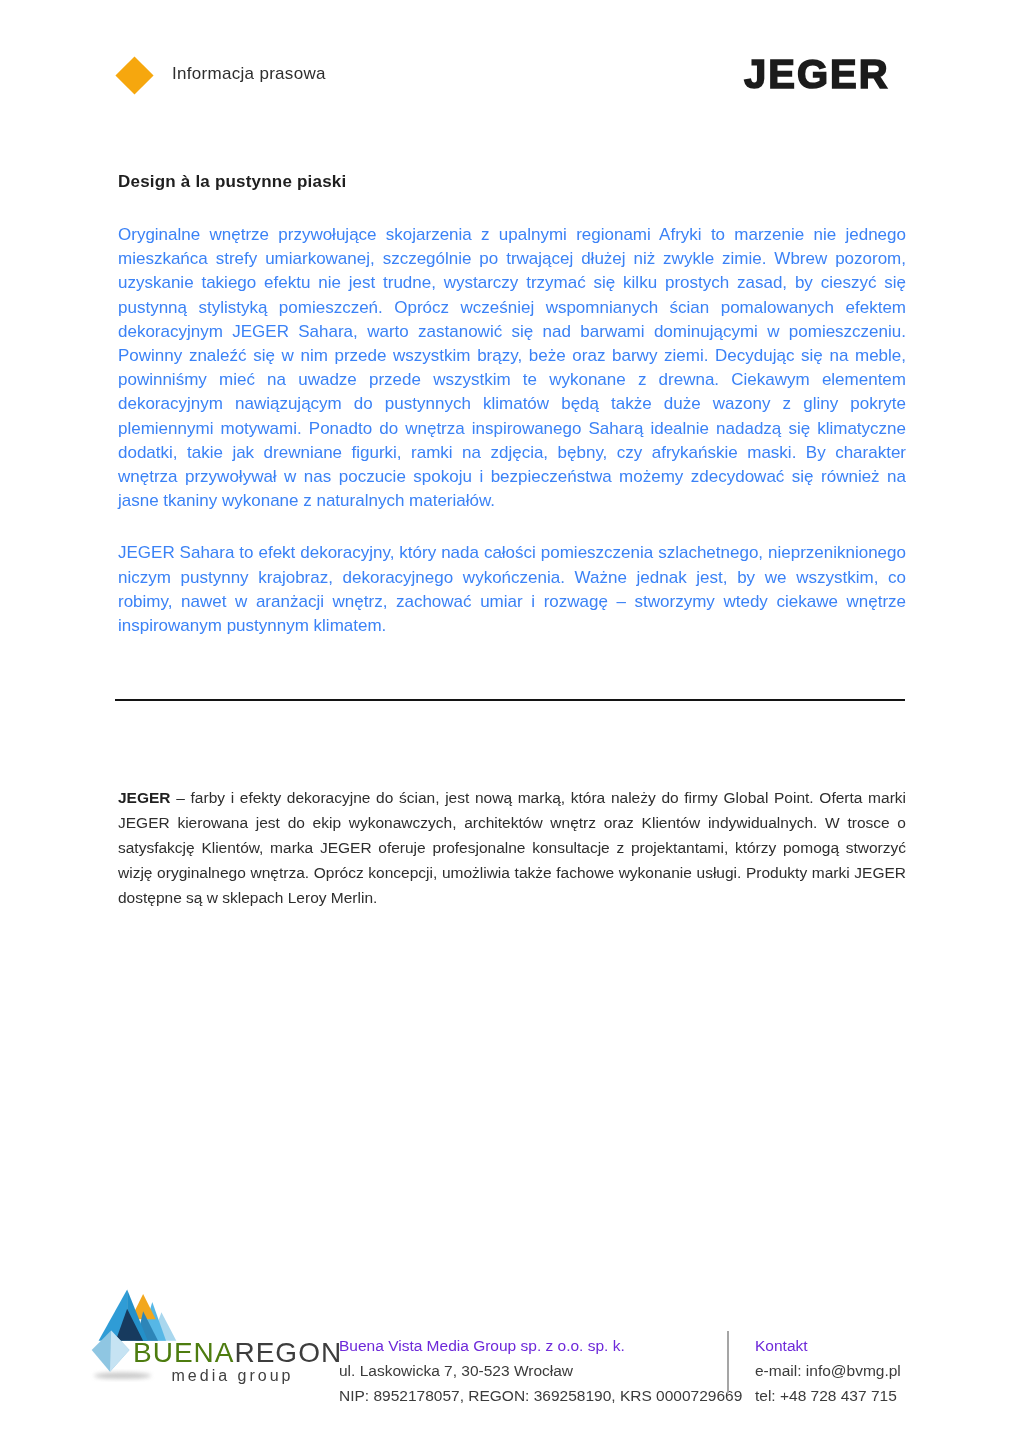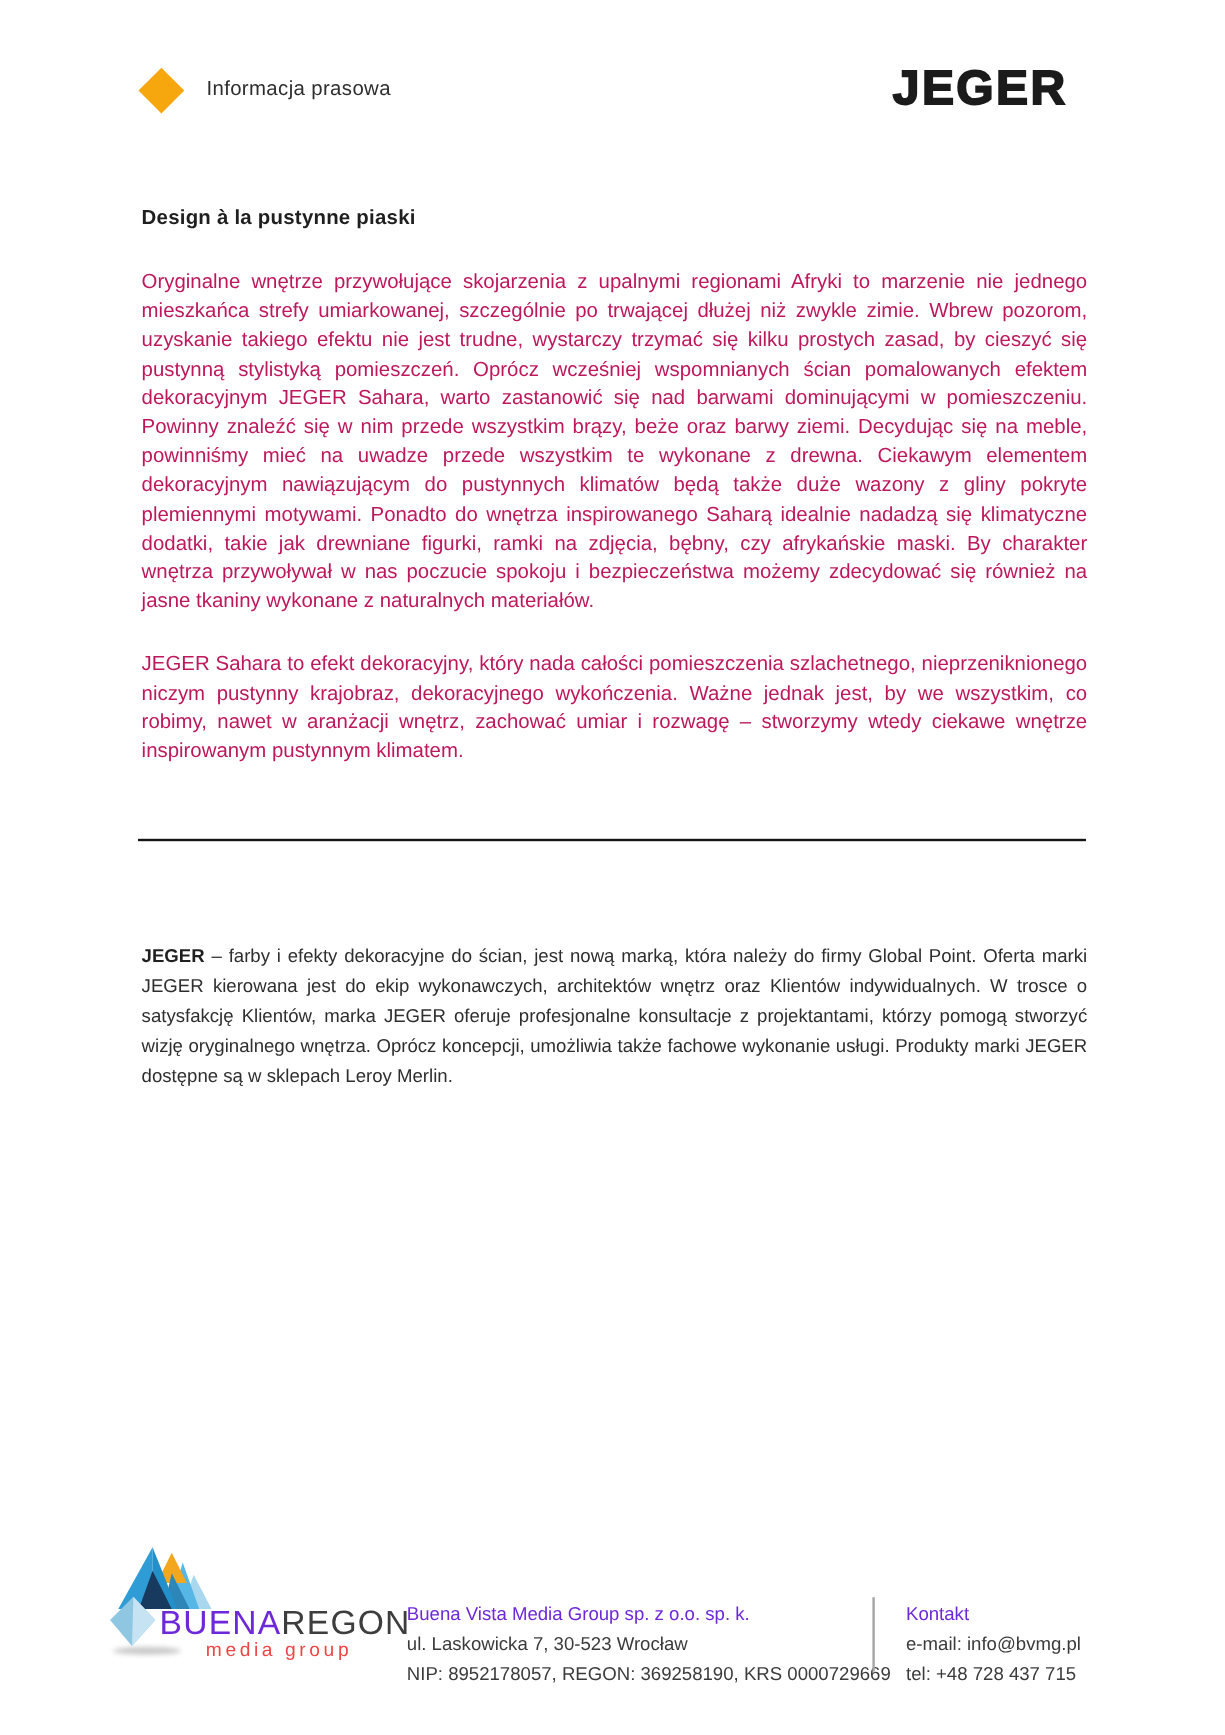--- a/index.html
+++ b/index.html
@@ -32,44 +32,44 @@
   .article{
     position:absolute;left:118px;top:172px;width:788px;
   }
   .article h1{
     font-size:17px;font-weight:700;color:#1f1f1f;
     margin:0 0 31px 0;letter-spacing:.2px;
   }
   .article p{
     margin:0 0 28px 0;
     font-size:17px;line-height:24.2px;
-    text-align:justify;color:#be185d;
+    text-align:justify;color:#3b82f6;
   }
   
   .rule{
     position:absolute;left:115px;top:699px;
     width:790px;height:2px;background:#141414;
   }
   
   .boilerplate{
     position:absolute;left:118px;top:769px;width:788px;
     font-size:15.5px;line-height:25px;text-align:justify;color:#2e2e2e;
   }
   .boilerplate b{font-weight:700;color:#1f1f1f;}
   
   .bv-logo-svg{position:absolute;left:88px;top:1286px;}
   .bv-wordmark{
     position:absolute;left:133px;top:1337px;
     font-size:28px;letter-spacing:1px;white-space:nowrap;
   }
-  .bv-wordmark .bv-blue{color:#6d28d9;}
+  .bv-wordmark .bv-blue{color:#4d7c0f;}
   .bv-wordmark .bv-dark{color:#3d3d3d;}
   .bv-tagline{
     position:absolute;left:140px;top:1367px;width:185px;
-    text-align:center;font-size:16px;color:#ef4444;letter-spacing:3px;
+    text-align:center;font-size:16px;color:#404040;letter-spacing:3px;
   }
   .footer-col{
     position:absolute;top:1333px;
     font-size:15.5px;line-height:25px;color:#3b3b3b;white-space:nowrap;
   }
   .footer-company{left:339px;}
   .footer-contact{left:755px;}
   .footer-blue{color:#6d28d9;}
   .footer-divider{
     position:absolute;left:727px;top:1331px;

